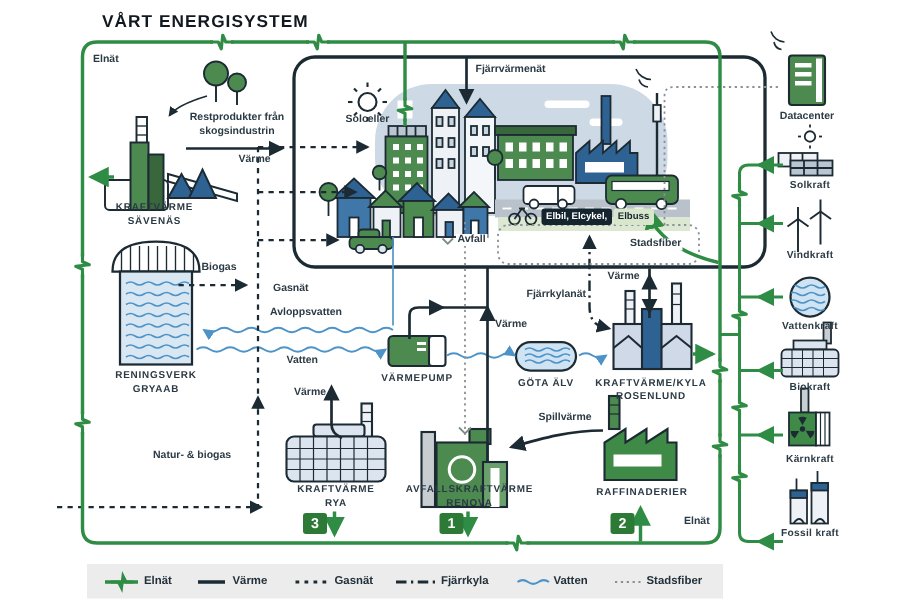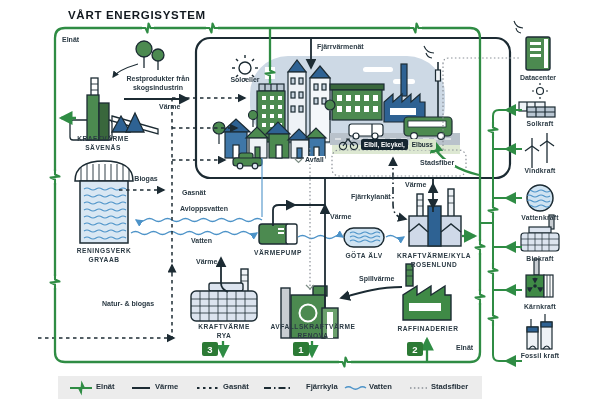--- a/index.html
+++ b/index.html
@@ -1,17 +1,17 @@
 <!DOCTYPE html>
 <html><head>
 <meta charset="utf-8">
 <style>
   html,body{margin:0;padding:0;background:#fff;}
   .stage{position:relative;width:600px;height:405px;background:#fff;overflow:hidden;
-         font-family:"Liberation Sans",sans-serif;border-radius:22px;}
+         font-family:"Liberation Sans",sans-serif;}
   .stage svg{position:absolute;left:0;top:0;}
   .lbl{position:absolute;color:#26343d;white-space:nowrap;line-height:1.1;}
   .title{font-size:11.5px;font-weight:700;letter-spacing:.7px;color:#11181f;}
   .flow{font-size:7px;font-weight:700;color:#2b3a44;}
   .fac{font-size:6.6px;font-weight:700;letter-spacing:.55px;color:#2b3a44;
        transform:translateX(-50%);text-align:center;}
   .src{font-size:6.8px;font-weight:700;letter-spacing:.2px;color:#2b3a44;
        transform:translateX(-50%);text-align:center;}
   .ctr{transform:translateX(-50%);text-align:center;}
   .whitebg{background:#fff;padding:0 1px;}
@@ -557,17 +557,17 @@
 <div class="lbl fac" style="left:428px;top:325px">RAFFINADERIER</div>
 <div class="lbl flow" style="left:456px;top:344px">Elnät</div>
 
 <div class="badge" style="left:202px;top:342px">3</div>
 <div class="badge" style="left:293px;top:342px">1</div>
 <div class="badge" style="left:407px;top:342px">2</div>
 
 <div class="lbl legend-lbl" style="left:96px;top:383px">Elnät</div>
 <div class="lbl legend-lbl" style="left:155px;top:383px">Värme</div>
 <div class="lbl legend-lbl" style="left:223px;top:383px">Gasnät</div>
-<div class="lbl legend-lbl" style="left:306px;top:383px">Fjärrkyla</div>
+<div class="lbl legend-lbl" style="left:294px;top:383px">Fjärrkyla</div>
 <div class="lbl legend-lbl" style="left:369px;top:383px">Vatten</div>
 <div class="lbl legend-lbl" style="left:431px;top:383px">Stadsfiber</div>
 
 </div>
 
 </body></html>

